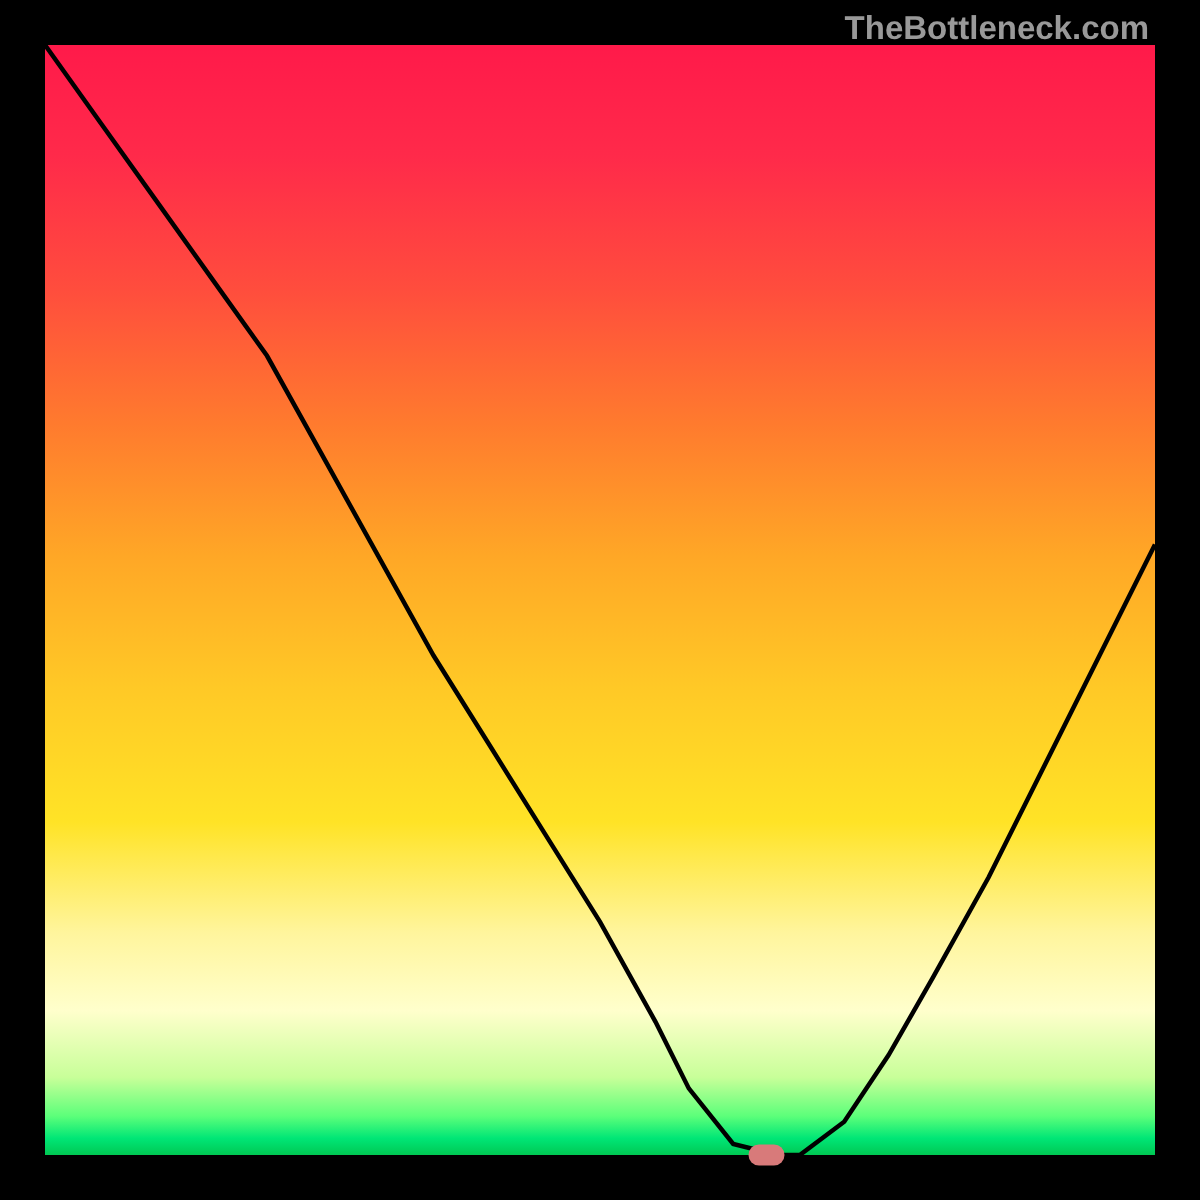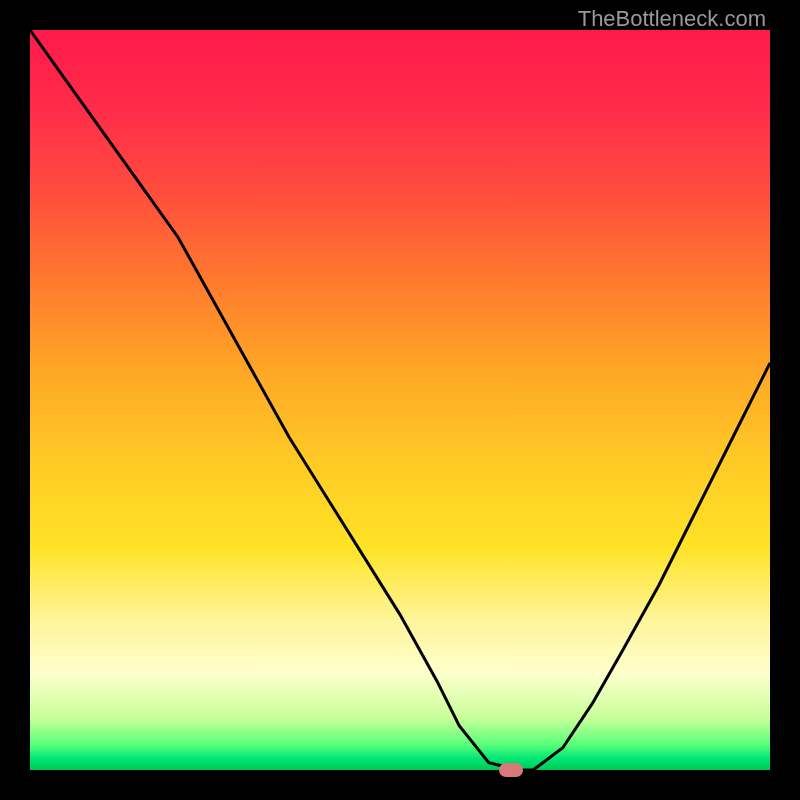--- a/index.html
+++ b/index.html
@@ -37,21 +37,21 @@
       #5cff7a 96.5%,
       #00e676 98.5%,
       #00c853 100%);
   }
   .watermark {
     position: absolute;
     top: 6px;
     right: 34px;
     color: #999;
     font-size: 22px;
-    font-weight: 400;
+    font-weight: 700;
   }
   .curve-svg {
     position: absolute;
     left: 30px;
     top: 30px;
     width: 740px;
     height: 740px;
   }
   .marker {
     position: absolute;

